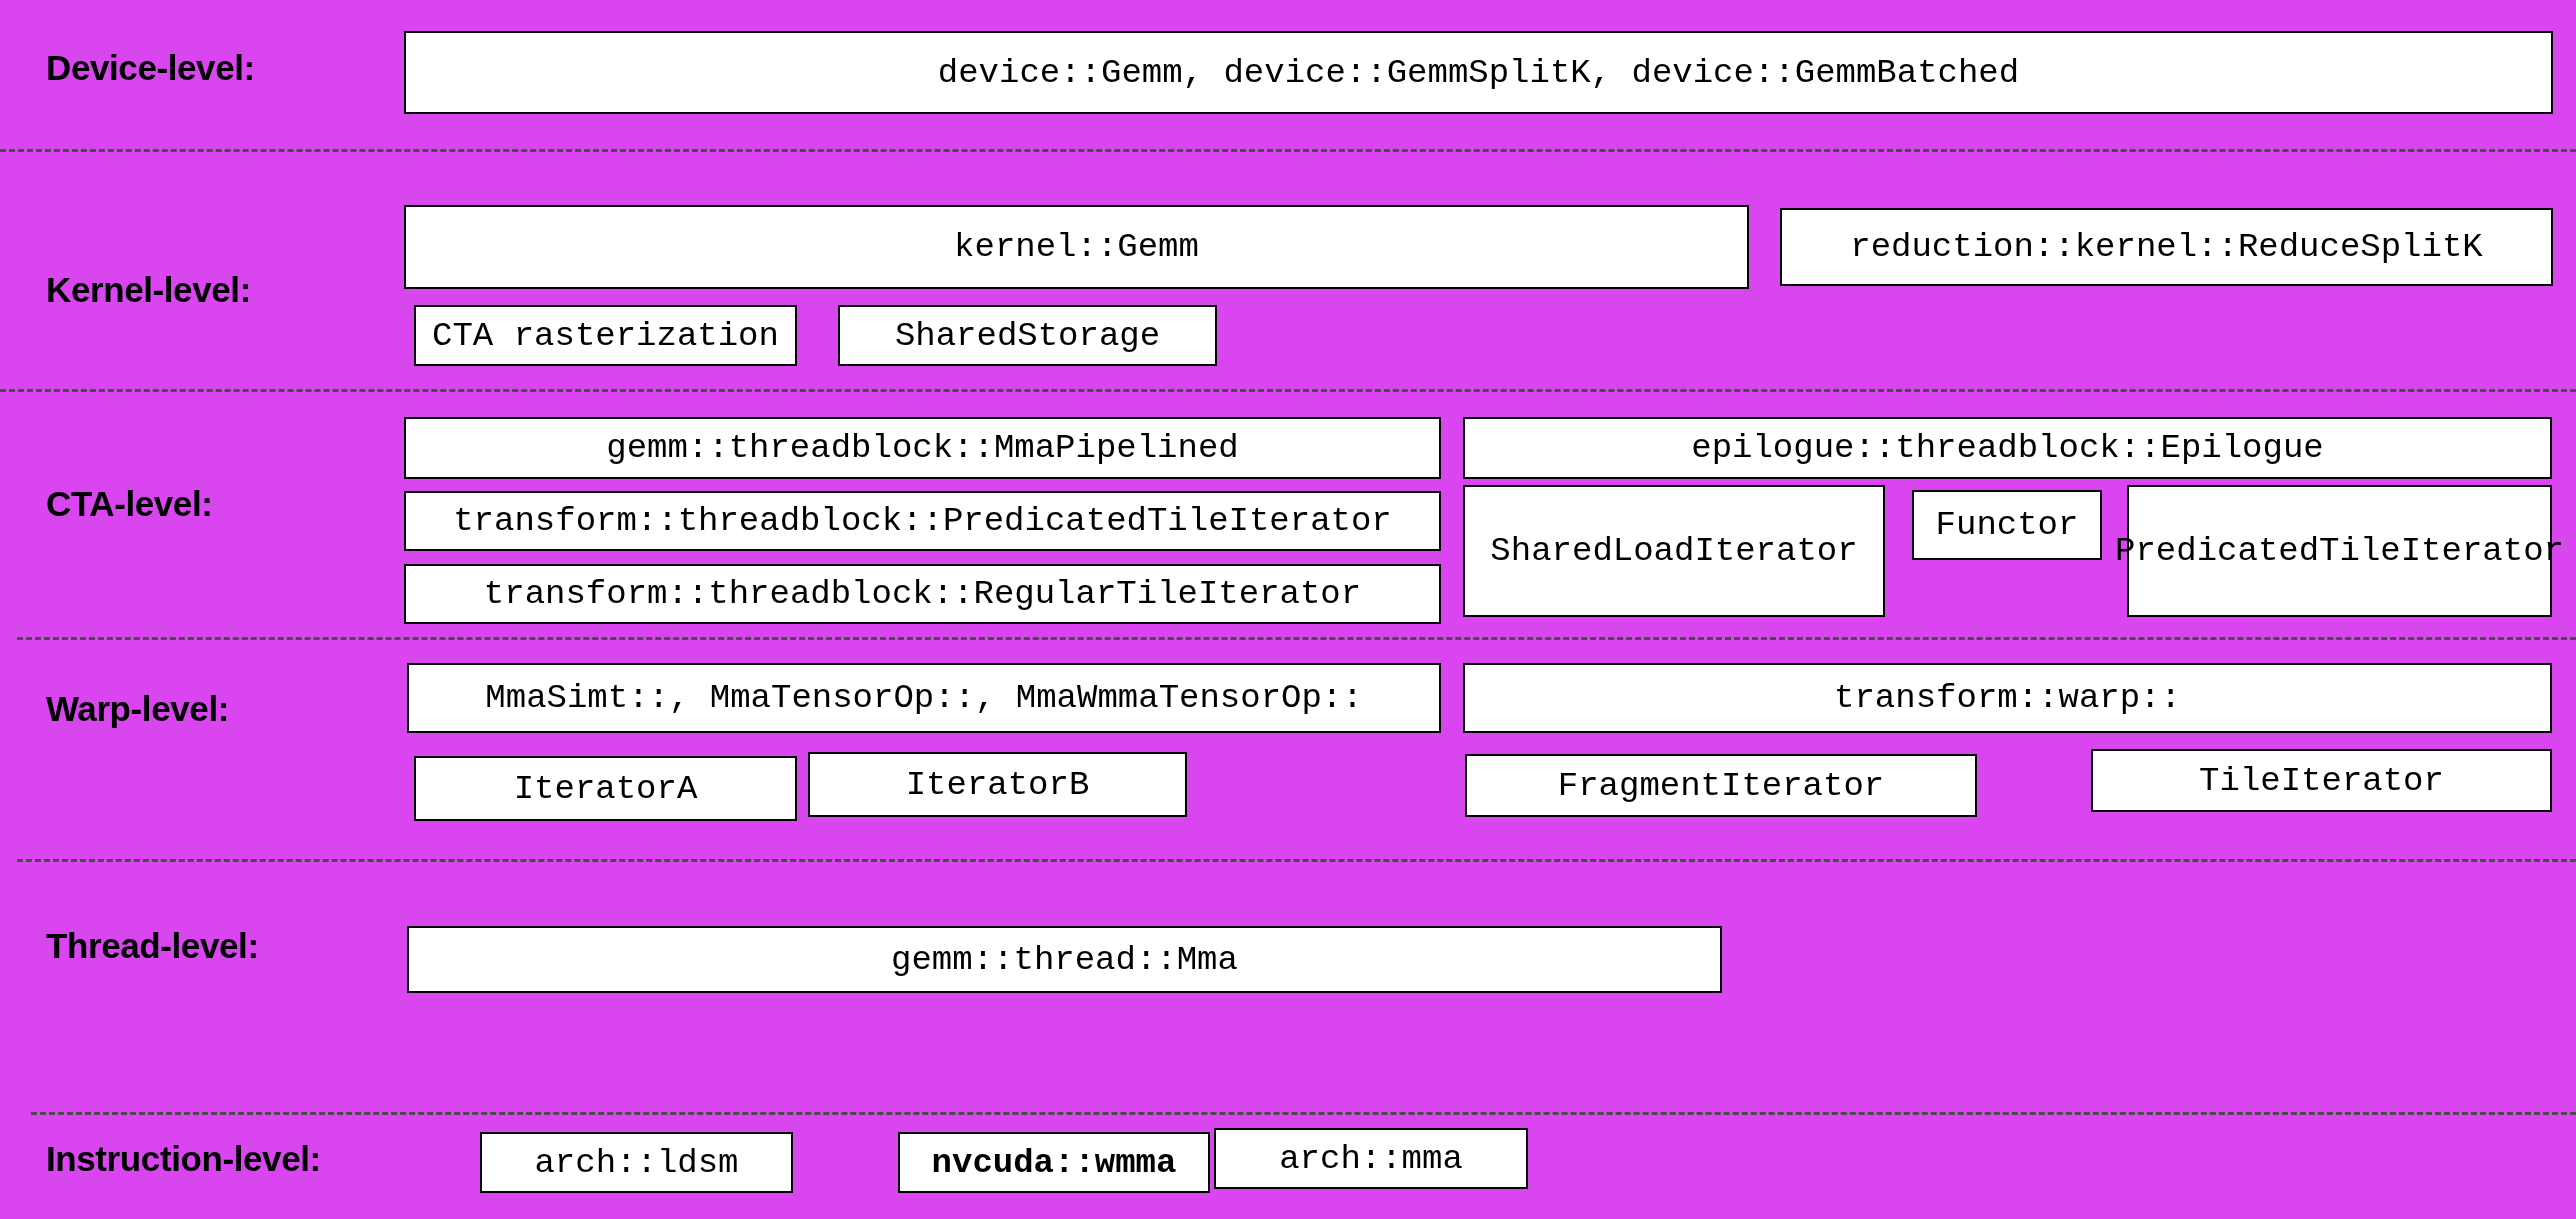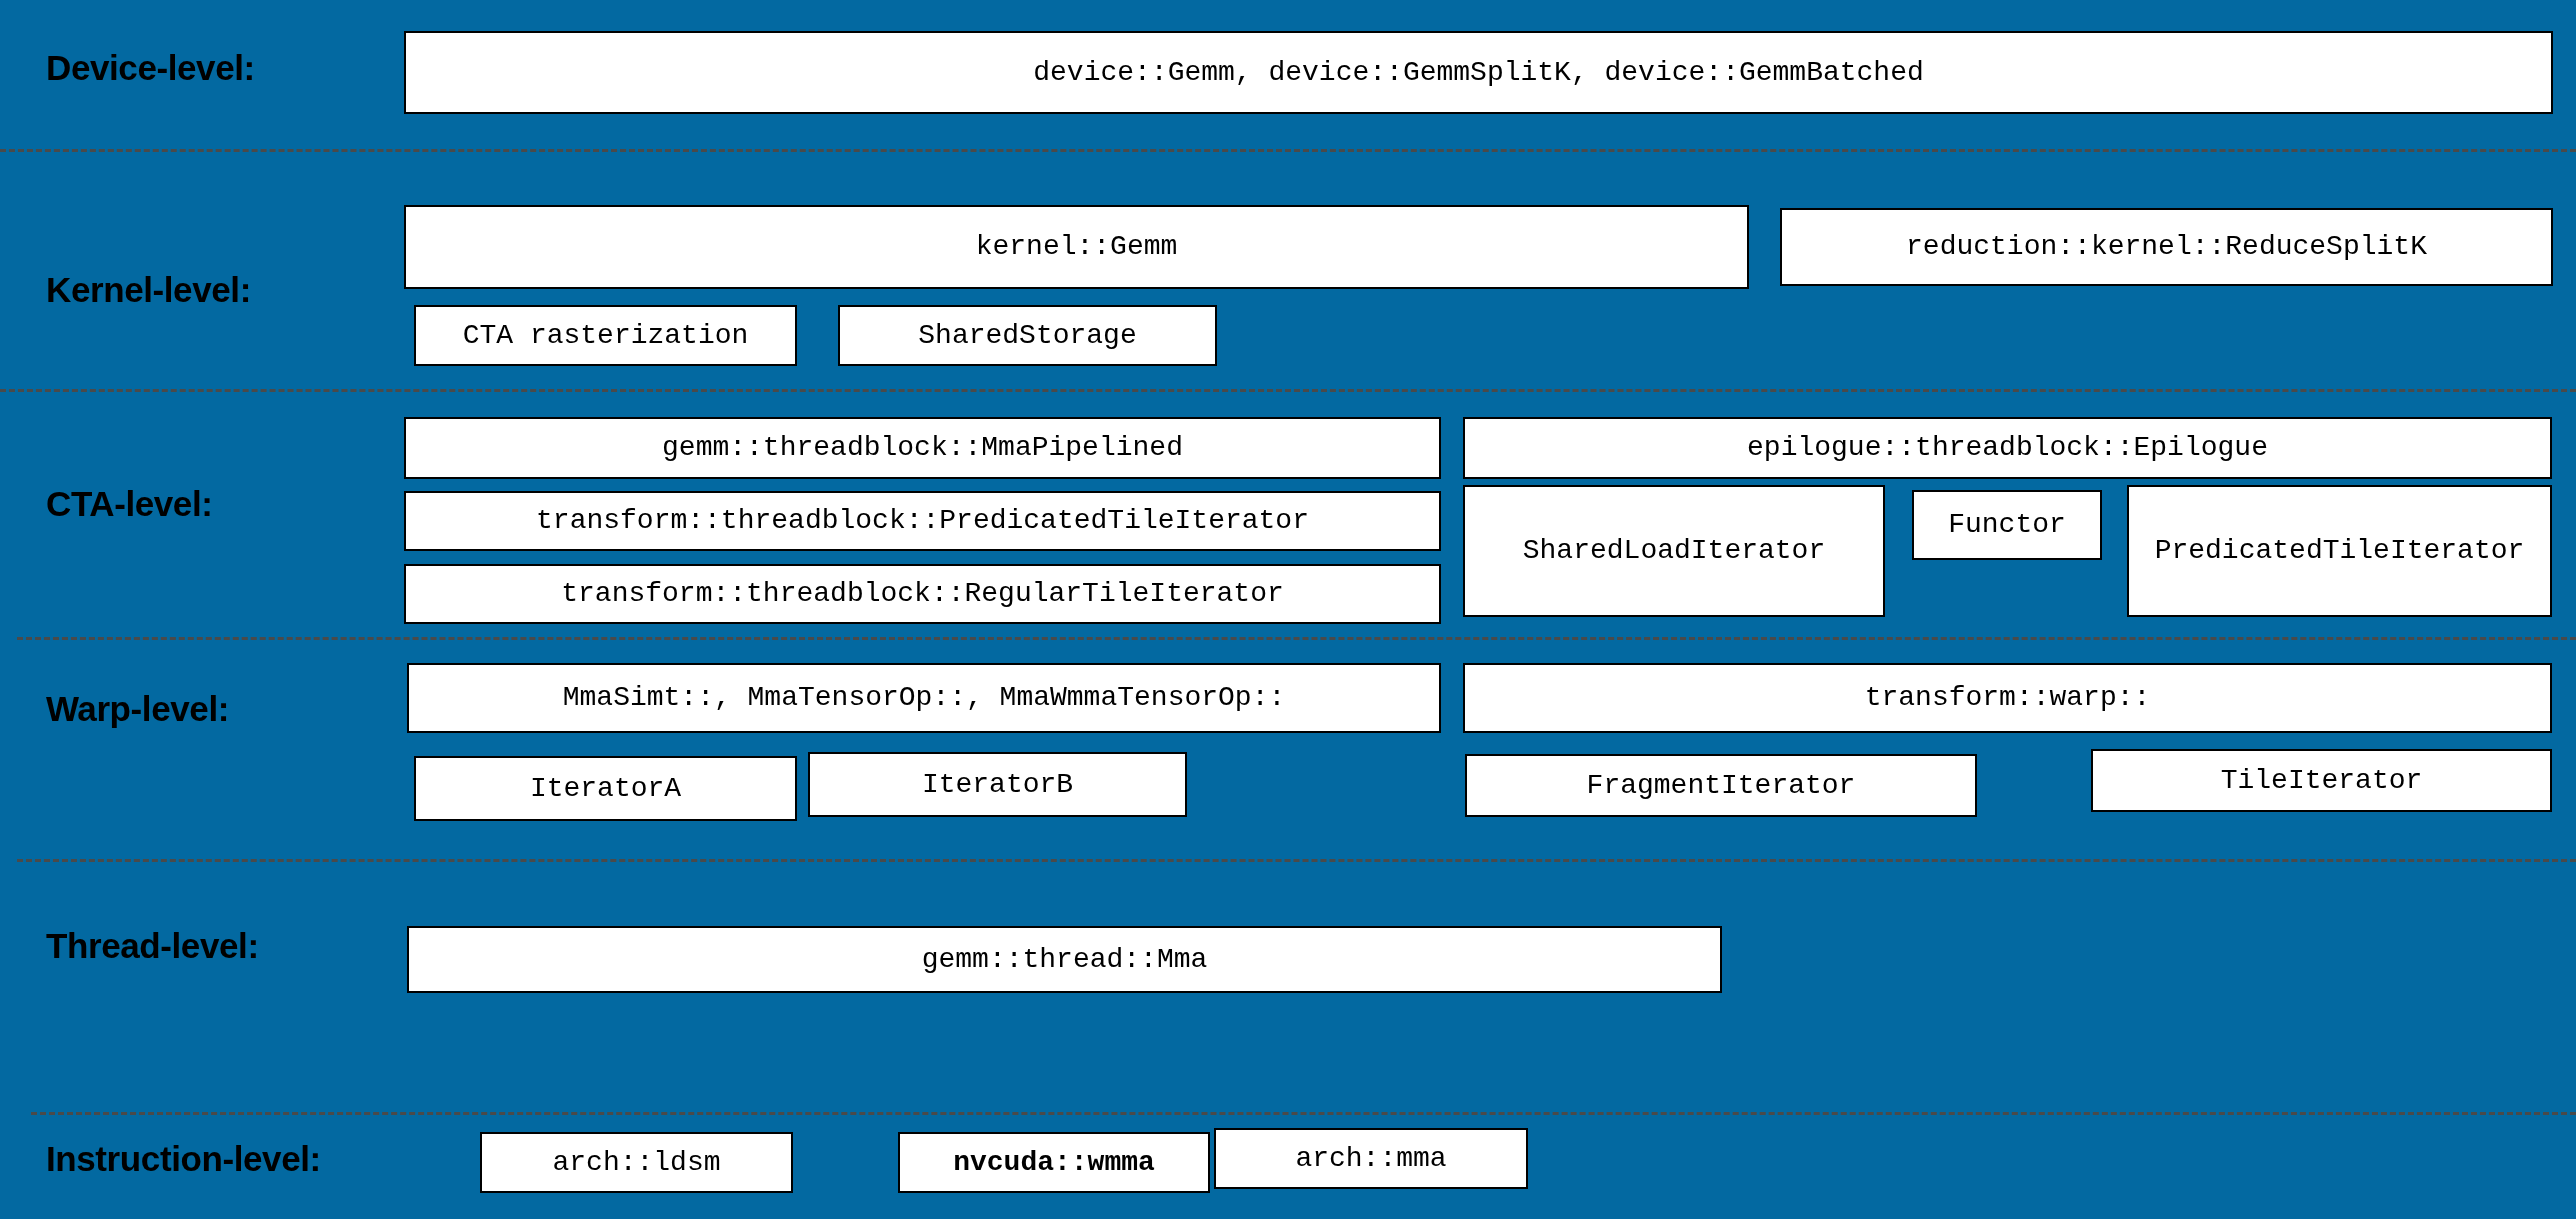--- a/index.html
+++ b/index.html
@@ -4,21 +4,21 @@
 <style>
   html, body {
     margin: 0;
     padding: 0;
     background: #ffffff;
   }
   #page {
     position: relative;
     width: 2576px;
     height: 1219px;
-    background: #0369a1;
+    background: #d946ef;
     overflow: hidden;
     font-family: "Liberation Sans", sans-serif;
   }
   .level-label {
     position: absolute;
     font-family: "Liberation Sans", sans-serif;
     font-weight: bold;
     font-size: 35px;
     color: #000000;
     white-space: nowrap;
@@ -29,21 +29,21 @@
     position: absolute;
     box-sizing: border-box;
     border: 2.3px solid #000000;
     background: #ffffff;
     display: flex;
     align-items: center;
     justify-content: center;
   }
   .box > .box-label {
     font-family: "Liberation Mono", monospace;
-    font-size: 28px;
+    font-size: 34px;
     color: #000000;
     white-space: nowrap;
     line-height: 1;
   }
   .divider {
     position: absolute;
     height: 0;
     border-top: 3.1px dashed #4a4a4a;
   }
 </style>

